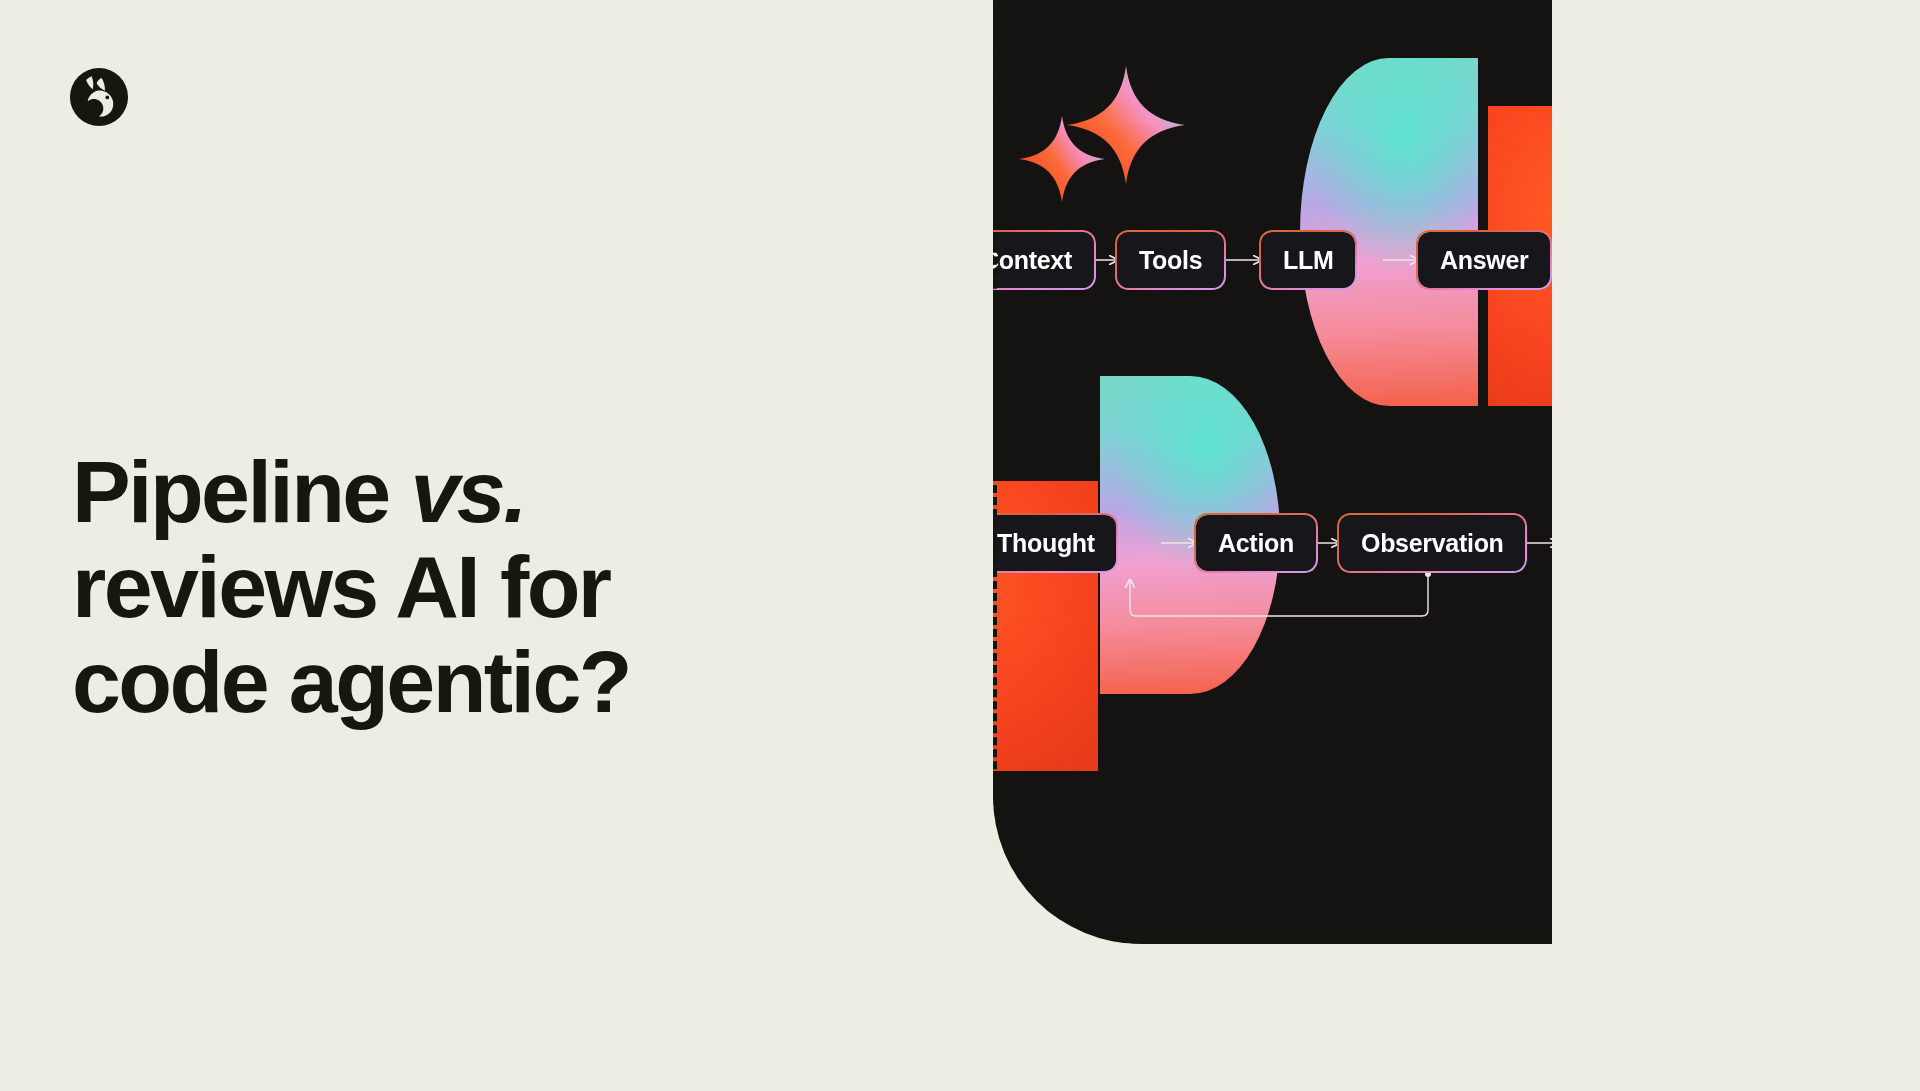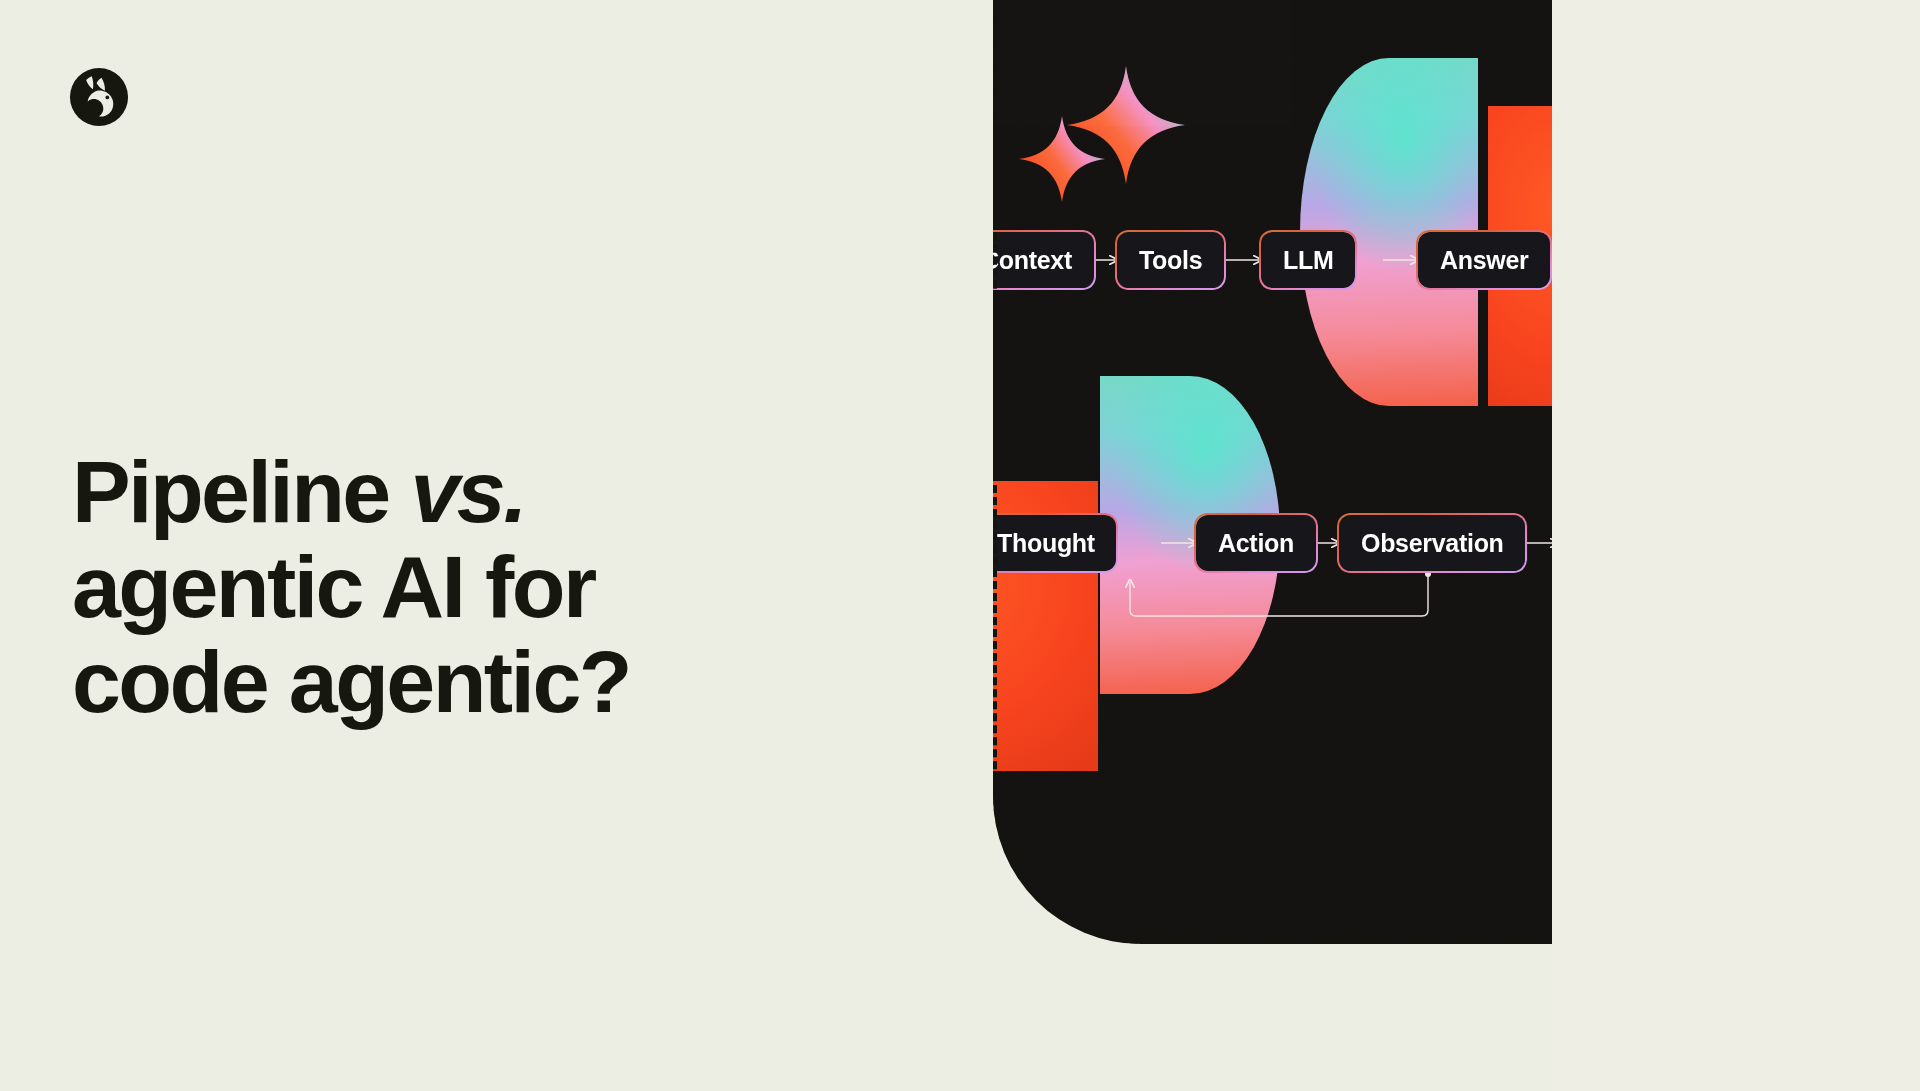--- a/index.html
+++ b/index.html
@@ -151,21 +151,21 @@
       <circle cx="32" cy="32" r="30" fill="#16170f"></circle>
       <path d="M24.5 10.5c1.6 4.2 2.0 9.0 1.2 13.6-3.2-2.4-5.6-5.8-7.0-9.6 1.5-1.7 3.5-3.1 5.8-4z" fill="#edeee3"></path>
       <path d="M34.5 12.2c2.6 3.9 3.9 8.6 3.6 13.3-3.6-1.6-6.6-4.3-8.6-7.7.9-2.2 2.6-4.1 5-5.6z" fill="#edeee3"></path>
       <path d="M30 25.5c5.6-1.0 11.2 1.4 14.4 6.0 2.6 3.8 3.1 8.6 1.4 12.8-1.4 3.4-4.2 6.0-7.7 7.2-2.0.7-4.1.8-6.1.4 2.4-1.6 4.0-4.0 4.4-6.8.5-3.6-1.1-7.2-4.1-9.3-2.3-1.6-5.2-2.1-7.9-1.4-1.5.4-2.9 1.2-4.0 2.3.3-4.8 3.9-9.1 9.6-11.2z" fill="#edeee3"></path>
       <circle cx="40.6" cy="32.4" r="1.9" fill="#16170f"></circle>
     </svg>
   </div>
 
   <h1 class="headline">
     <span>Pipeline </span><span class="ital">vs.</span><br>
-    <span>agentic AI for</span><br>
+    <span>reviews AI for</span><br>
     <span>code agentic?</span>
   </h1>
 
   <div class="panel-wrap">
     <div class="panel">
 
       <div class="shape semi-left-flat grad-cool" style="left:307px; top:82px; width:178px; height:348px;"></div>
 
       <div class="shape semi-right-flat grad-cool" style="left:485px; top:82px; width:0px; height:348px;"></div>
 

